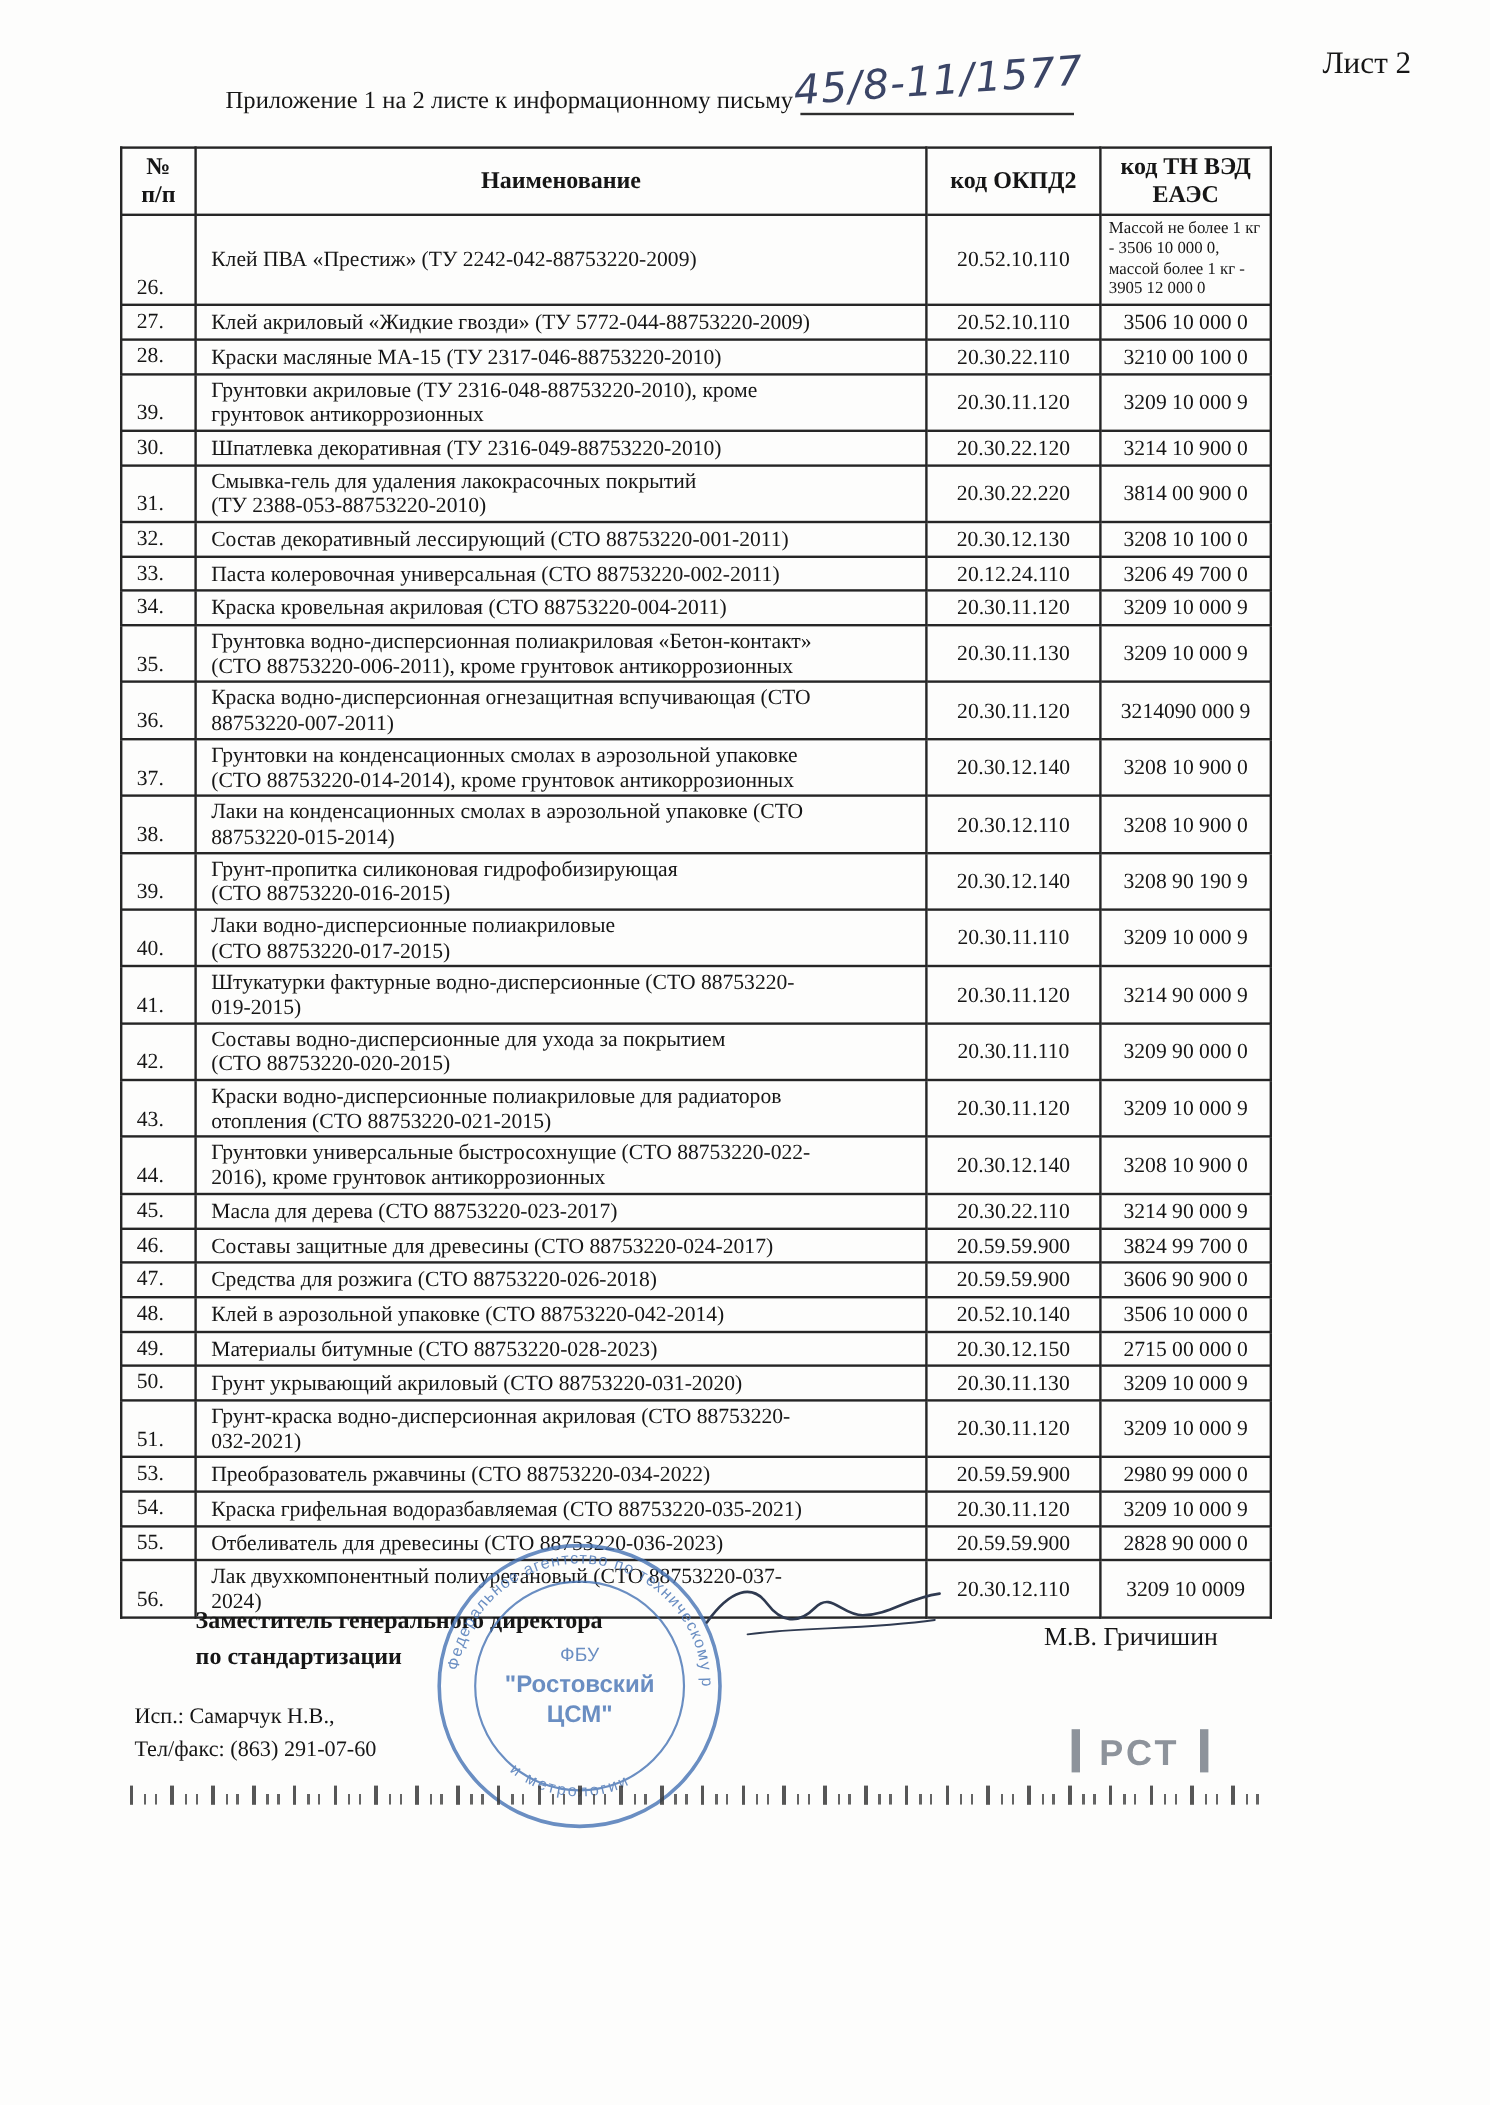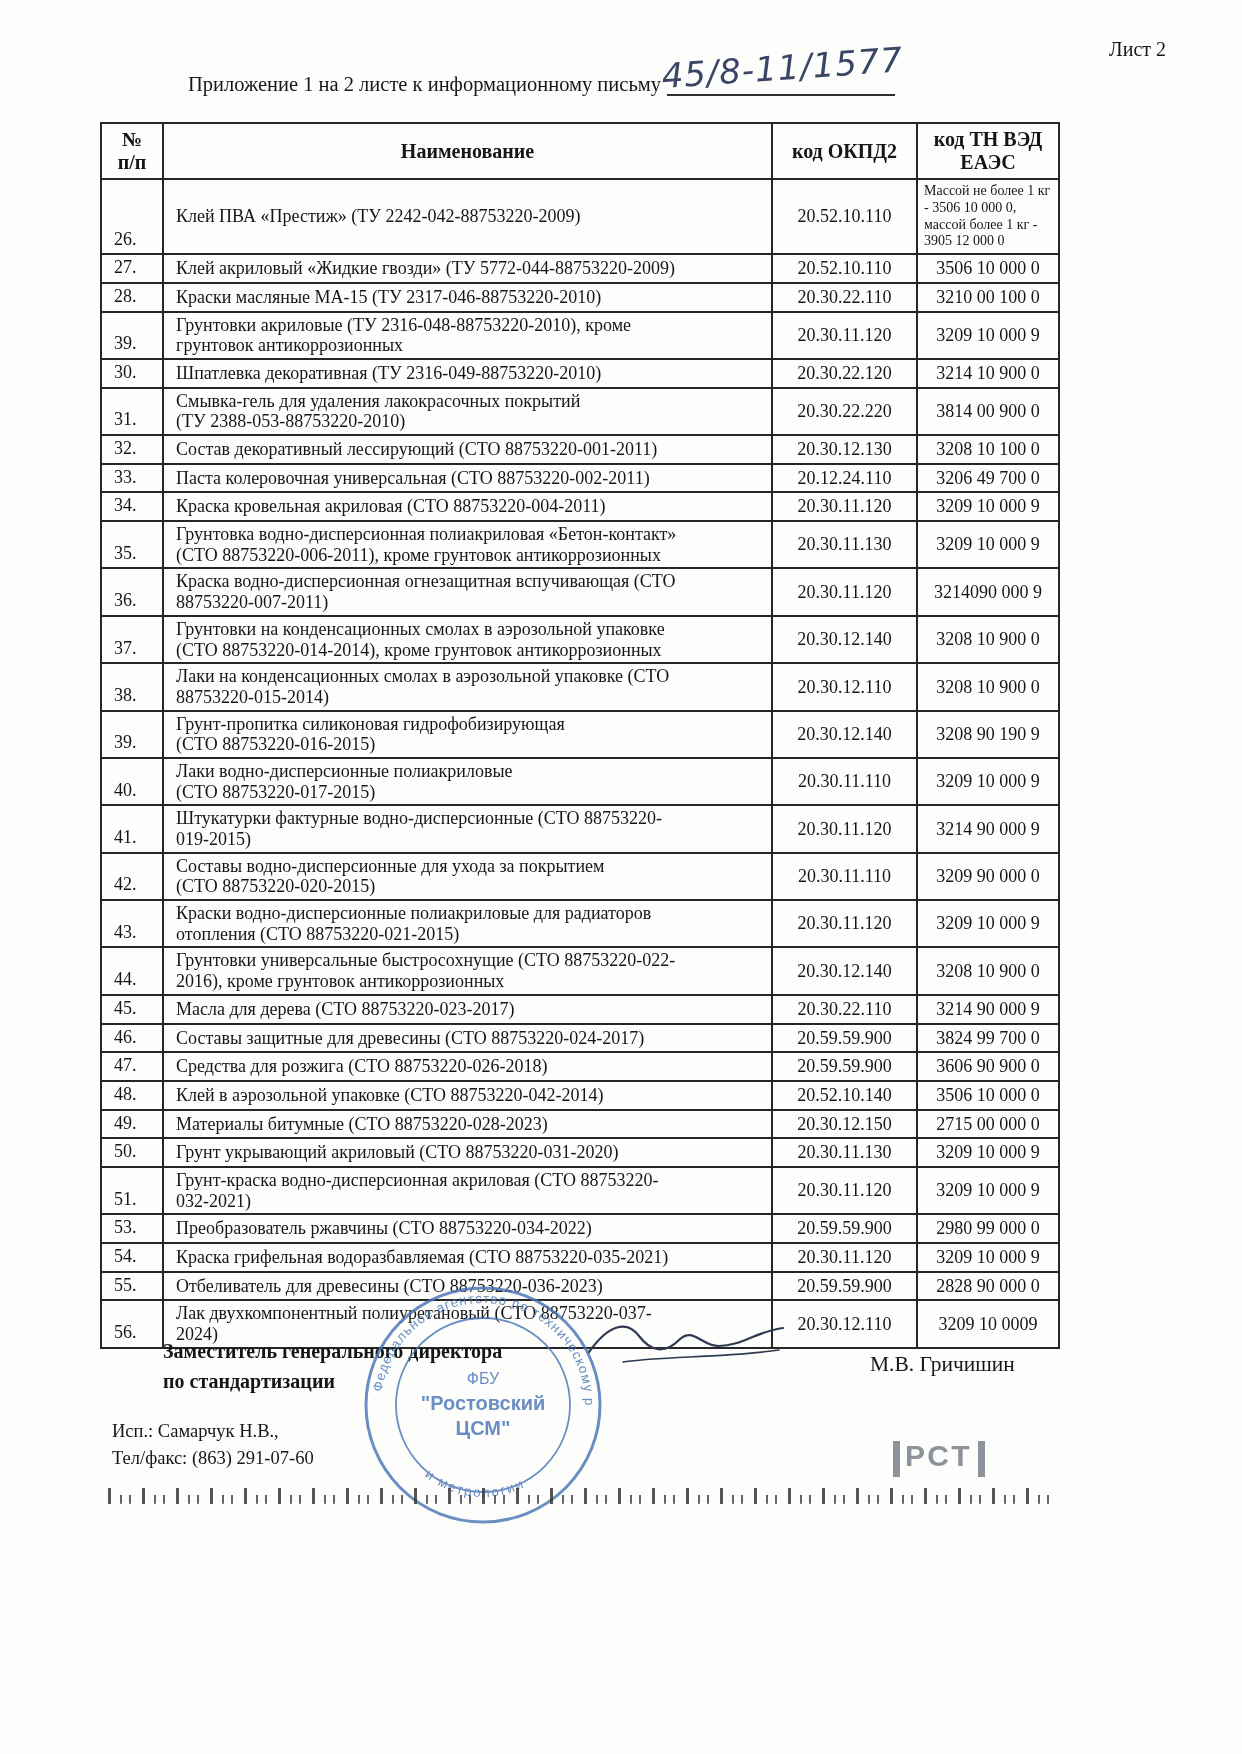--- a/index.html
+++ b/index.html
@@ -3,21 +3,21 @@
 <meta charset="utf-8">
 <style>
   * { margin:0; padding:0; box-sizing:border-box; }
   html,body { background:#ffffff; }
   .page {
     position:relative; width:1242px; height:1754px;
     background:#fdfdfc; overflow:hidden;
     font-family:"Liberation Serif", serif; color:#161616;
   }
   
-  .sheet-label { position:absolute; top:38px; right:76px; font-size:20px; }
+  .sheet-label { position:absolute; top:38px; right:66px; font-size:26px; }
   .appendix { position:absolute; top:68px; left:188px; font-size:20.5px; white-space:nowrap; }
   .blank-line {
     display:inline-block; width:228px; height:28px; margin-left:6px;
     border-bottom:2px solid #2e2e2e; position:relative; vertical-align:bottom;
   }
   .handwritten {
     position:absolute; left:-4px; bottom:-2px; white-space:nowrap;
     font-family:"DejaVu Sans", sans-serif; font-style:italic;
     font-size:34px; color:#3b4566; transform:rotate(-4deg); transform-origin:left bottom;
     letter-spacing:1px;
@@ -37,21 +37,21 @@
   td.c-tnved.small {
     font-size:14px; line-height:1.2; white-space:normal;
     text-align:left; padding:3px 6px; vertical-align:top;
   }
   
   .position-block { position:absolute; left:163px; top:1336px; font-size:20px; line-height:1.5;font-weight:bold; }
   .signer-name    { position:absolute; left:870px; top:1352px; font-size:21.5px; }
   .executor-block { position:absolute; left:112px; top:1418px; font-size:18.5px; line-height:1.45; }
   .stamp { position:absolute; left:358px; top:1280px; width:250px; height:250px; opacity:0.82; }
   .signature { position:absolute; left:583px; top:1312px; }
-  .rst-mark { position:absolute; left:893px; top:1441px; display:flex; align-items:flex-start; gap:5px; color:#8d939b; }
+  .rst-mark { position:absolute; left:893px; top:1441px; display:flex; align-items:flex-end; gap:16px; color:#8d939b; }
   .rst-mark .bar { width:7px; height:36px; background:#8d939b; }
   .rst-mark .txt { font-size:30px; font-weight:bold; letter-spacing:3px; font-family:"Liberation Sans", sans-serif; line-height:1; }
   .barcode {
     position:absolute; left:108px; top:1488px; width:952px; height:16px; opacity:0.85;
     background-image:
       repeating-linear-gradient(90deg, #3a3a3a 0 3px, transparent 3px 34px),
       repeating-linear-gradient(90deg, transparent 0 12px, #4a4a4a 12px 14px, transparent 14px 21px, #4a4a4a 21px 23px, transparent 23px 34px);
     background-size:100% 100%, 100% 55%;
     background-position:0 0, 0 100%;
     background-repeat:no-repeat, no-repeat;

